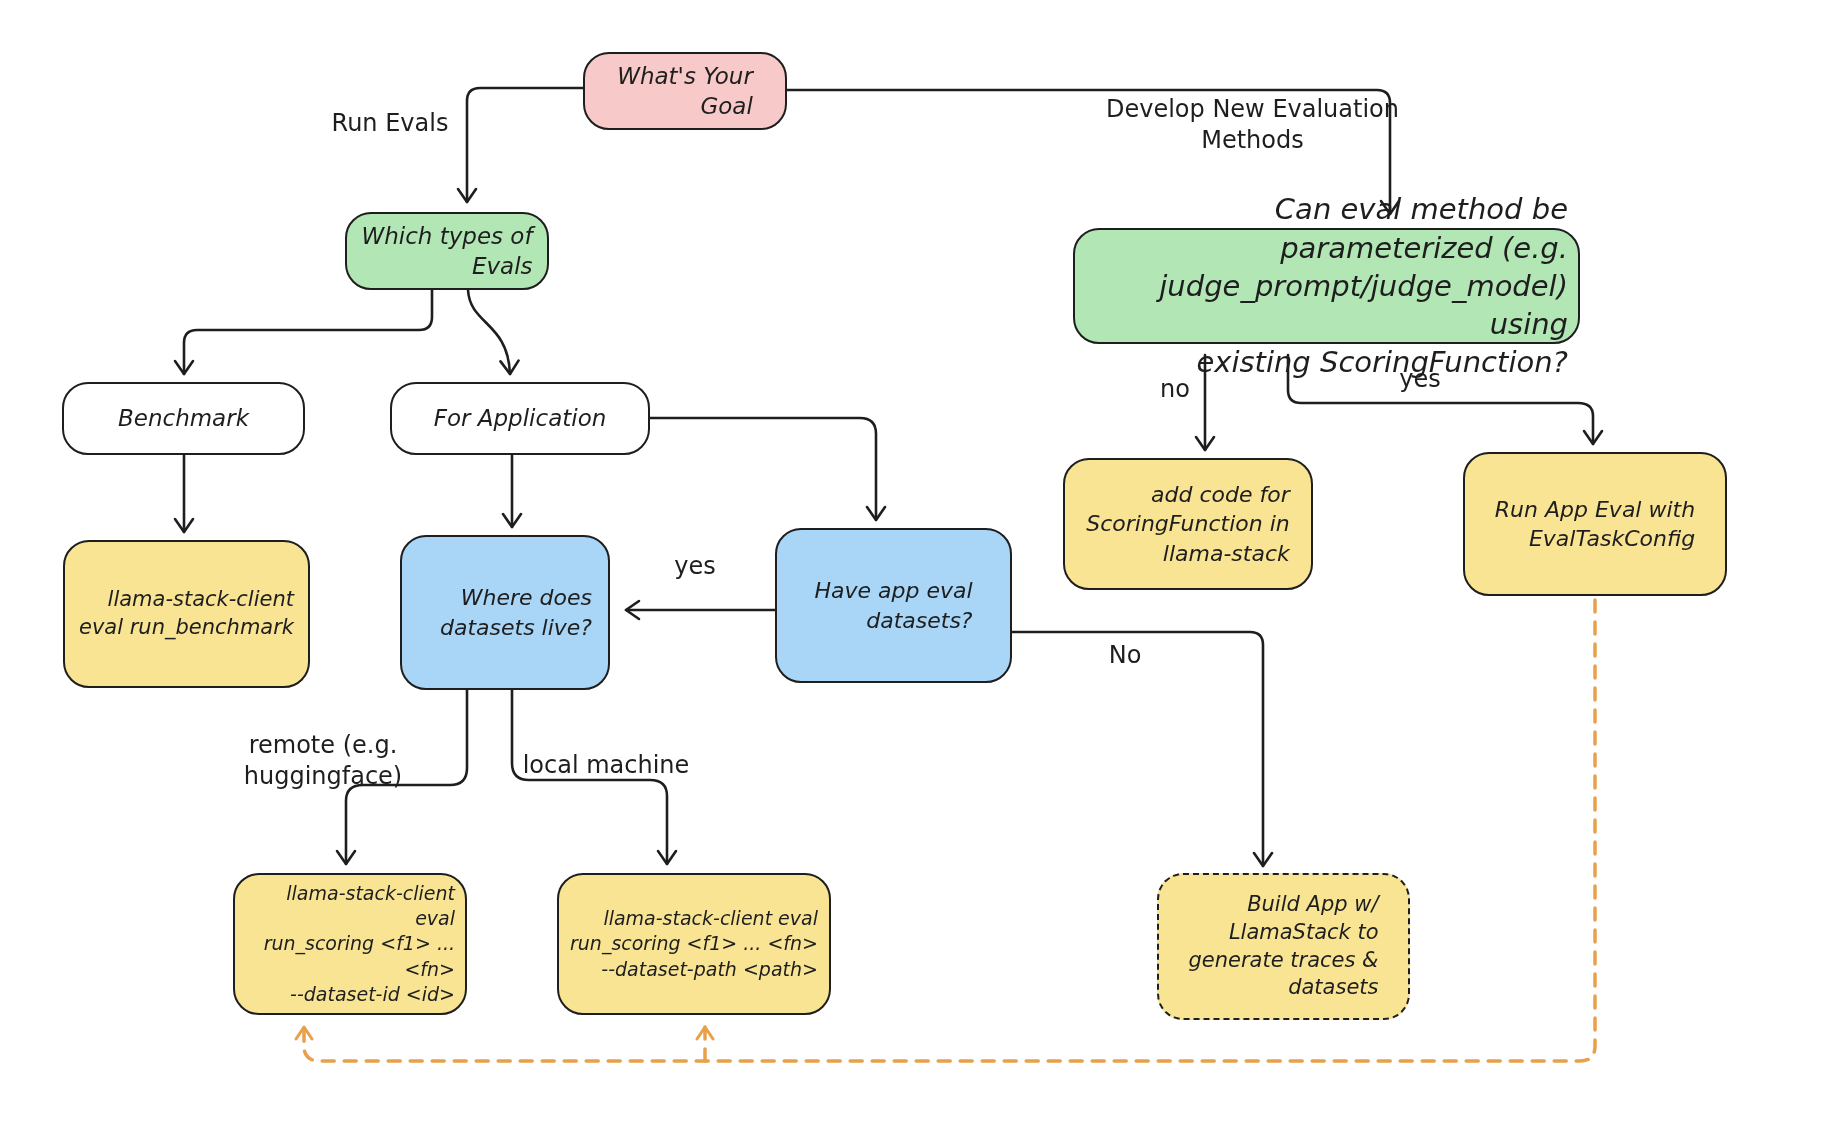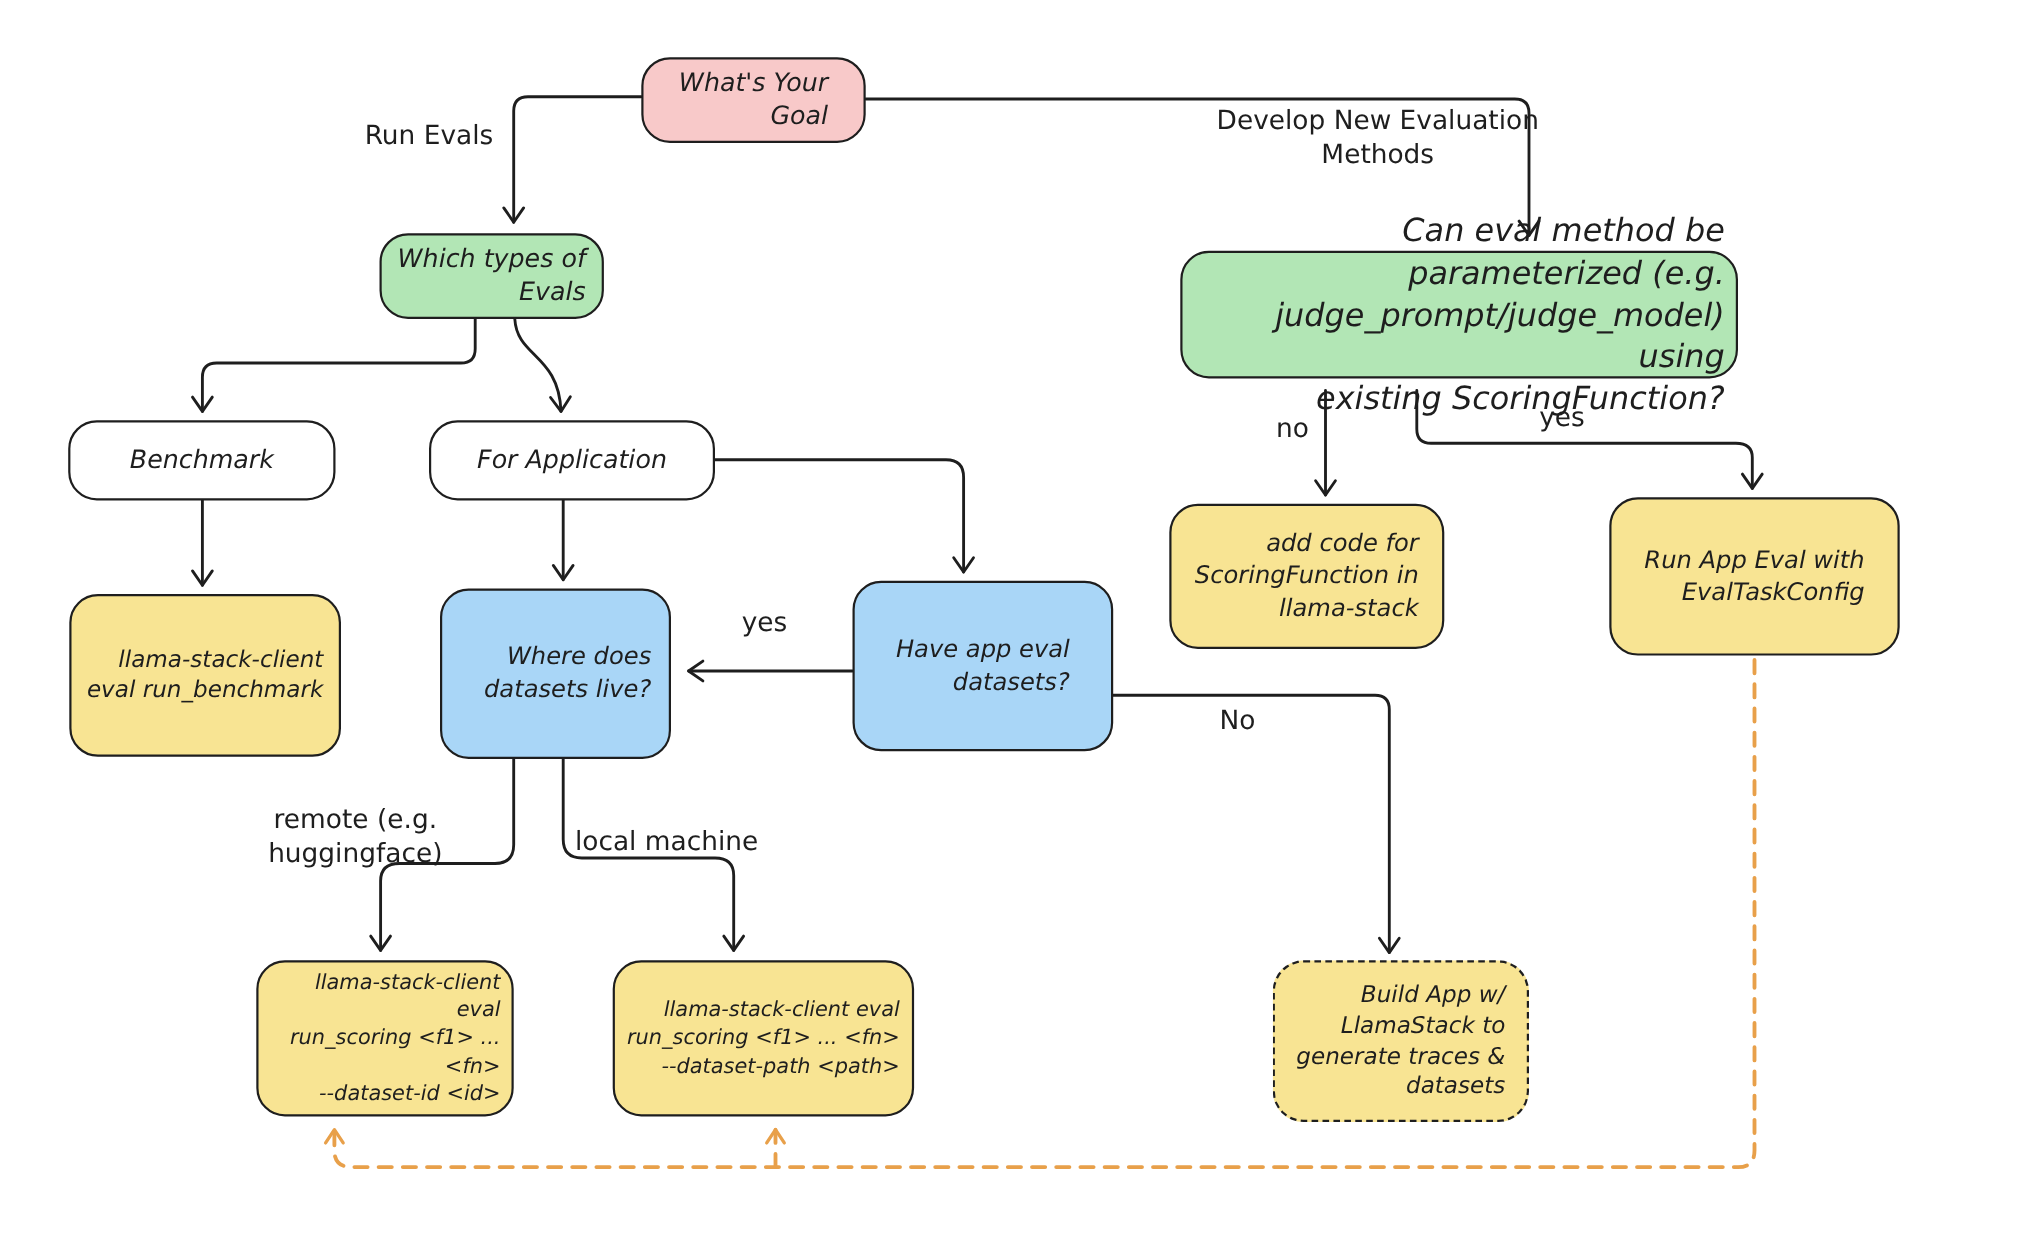--- a/index.html
+++ b/index.html
@@ -40,21 +40,21 @@
   #n-benchmark{left:62px;top:382px;width:243px;height:73px;font-size:23px;}
   #n-forapp{left:390px;top:382px;width:260px;height:73px;font-size:23px;}
   #n-runbench{left:63px;top:540px;width:247px;height:148px;font-size:21px;}
   #n-where{left:400px;top:535px;width:210px;height:155px;padding-left:32px;}
   #n-have{left:775px;top:528px;width:237px;height:155px;}
   #n-canparam{left:1073px;top:228px;width:507px;height:116px;font-size:29px;}
   #n-addcode{left:1063px;top:458px;width:250px;height:132px;}
   #n-runappeval{left:1463px;top:452px;width:264px;height:144px;}
   #n-scoreremote{left:233px;top:873px;width:234px;height:142px;font-size:19px;}
   #n-scorelocal{left:557px;top:873px;width:274px;height:142px;font-size:19px;}
-  #n-buildapp{left:1157px;top:873px;width:233px;height:147px;font-size:21px;border-radius:28px;}
+  #n-buildapp{left:1157px;top:873px;width:253px;height:147px;font-size:21px;}
 
   
   #l-runevals{left:320px;top:108px;width:140px;}
   #l-develop{left:1085px;top:94px;width:335px;}
   #l-no-right{left:1145px;top:374px;width:60px;}
   #l-yes-right{left:1385px;top:364px;width:70px;}
   #l-yes-mid{left:660px;top:551px;width:70px;}
   #l-no-mid{left:1095px;top:640px;width:60px;}
   #l-remote{left:178px;top:730px;width:290px;}
   #l-local{left:475px;top:750px;width:170px;margin-left:46px;}

